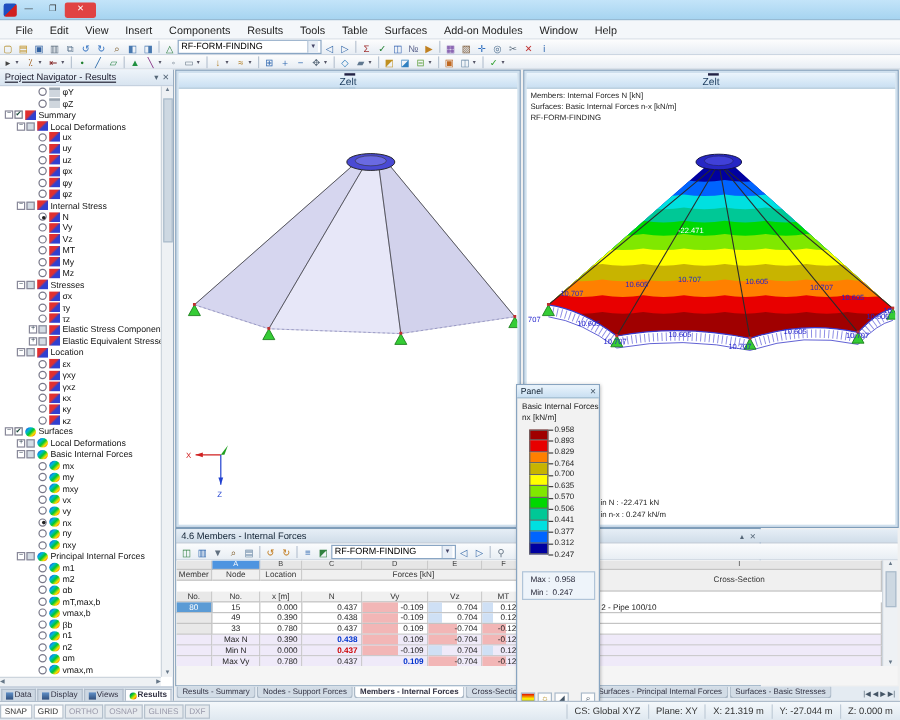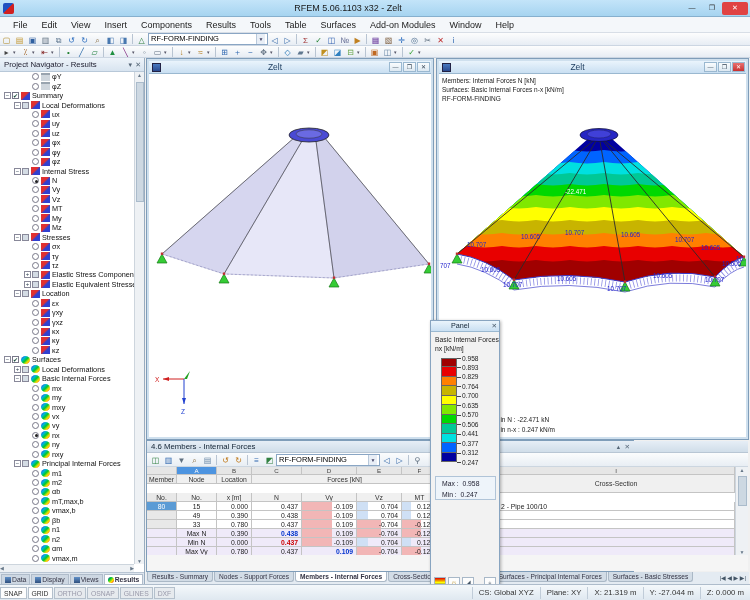--- a/index.html
+++ b/index.html
@@ -23,21 +23,21 @@
   #toolbar1 { top:33px; } #toolbar2 { top:46px; height:12px; }
   .tbico { width:13px; height:11px; font-size:8px; line-height:11px; text-align:center; border:1px solid transparent; flex:0 0 auto; }
   .tbsep { width:1px; height:10px; background:#b8c4d2; margin:0 2px; flex:0 0 auto; }
   .tbcaret { font-size:5px; color:#556; width:6px; flex:0 0 auto; }
   .combo { height:12px; background:#fff; border:1px solid #8aa6c4; font-size:7.5px; line-height:10px; padding:0 2px; display:flex; align-items:center; flex:0 0 auto; }
   .combo .val { flex:1; overflow:hidden; white-space:nowrap; }
   .combo .dd { width:9px; text-align:center; font-size:5px; color:#446; background:#e8eef6; border-left:1px solid #b8c8da; height:100%; line-height:10px; }
 
   
   #navigator { left:0; top:58px; width:145px; height:526px; background:#fff; border-right:1px solid #98acc0; }
-  #nav-header { left:0; top:0; width:144px; height:14px; background:linear-gradient(#eef4fa,#d8e4f0); border-bottom:1px solid #b8c8d8; font-size:7.8px; color:#223; line-height:13px; padding-left:4px; }
+  #nav-header { left:0; top:0; width:144px; height:14px; background:linear-gradient(#eef4fa,#d8e4f0); border-bottom:1px solid #b8c8d8; font-size:7.8px; color:#223; line-height:13px; padding-left:4px;text-decoration:underline; }
   #nav-tree { left:0; top:14px; width:134px; height:492px; overflow:hidden; background:#fff; }
   .trow { height:9.45px; display:flex; align-items:center; white-space:nowrap; overflow:hidden; }
   .trow .lbl { font-size:7.3px; color:#111; margin-left:2px; }
   .exp { width:7px; height:7px; border:1px solid #889; background:#fff; font-size:6px; line-height:5px; text-align:center; color:#345; flex:0 0 auto; margin-right:1px; }
   .radio { width:7px; height:7px; border:1px solid #778; border-radius:50%; background:#fff; flex:0 0 auto; position:relative; }
   .radio.on::after { content:""; position:absolute; left:1.5px; top:1.5px; width:3px; height:3px; border-radius:50%; background:#222; }
   .chk { width:7px; height:7px; border:1px solid #778; background:#fff; flex:0 0 auto; font-size:6px; line-height:6px; text-align:center; color:#143; }
   .dbox { width:7px; height:7px; border:1px solid #889; background:#d4dce4; flex:0 0 auto; }
   .tico { width:9px; height:8px; margin-left:2px; flex:0 0 auto; }
   .ti-m { background:linear-gradient(135deg,#e03030 42%,#3040d0 58%); }
@@ -48,21 +48,21 @@
   #nav-hscroll { left:0; top:506px; width:134px; height:8px; background:#eef1f4; border-top:1px solid #cdd5dd; font-size:5px; color:#678; display:flex; justify-content:space-between; line-height:7px; }
   #nav-tabs { left:0; top:514px; width:144px; height:12px; background:#dde5ee; border-top:1px solid #b8c4d2; display:flex; align-items:flex-end; }
   .ntab { font-size:6.8px; color:#334; padding:1px 3px; border:1px solid #b0bcca; border-bottom:none; background:#cdd7e2; margin-left:1px; display:flex; align-items:center; gap:1px; }
   .ntab.active { background:#fff; font-weight:bold; }
   .ntab .mini { width:6px; height:6px; }
 
   
   .child { border:1px solid #7f9db9; box-shadow:inset 0 0 0 2px #cfe0ee; background:#fff; }
   #winL { left:146px; top:58px; width:288px; height:382px; }
   #winR { left:436px; top:58px; width:313px; height:382px; }
-  .ctitle { position:absolute; left:2px; top:2px; right:2px; height:13px; background:linear-gradient(#eaf4fc,#c9dff2); border-bottom:1px solid #9ab8d0; display:flex; align-items:center; }
+  .ctitle { position:absolute; left:2px; top:2px; right:2px; height:13px; background:linear-gradient(#eaf4fc,#c9dff2); border-bottom:1px solid #9ab8d0; display:flex; align-items:center;flex-direction:column; }
   .ctitle .cicn { width:9px; height:9px; margin-left:3px; background:linear-gradient(#4a7ac0,#2a4a90); border:1px solid #224; }
   .ctitle .ctxt { flex:1; text-align:center; font-size:8.5px; color:#1a3a5c; }
   .cbtn { width:13px; height:10px; background:linear-gradient(#fafcfe,#dce8f2); border:1px solid #9ab8d0; font-size:6px; line-height:9px; text-align:center; color:#345; margin-right:1px; }
   .cbtn.red { background:linear-gradient(#e87070,#c83030); color:#fff; }
   .canvas { position:absolute; left:2px; top:15px; right:2px; bottom:2px; background:#fff; overflow:hidden; }
   .vlegend { position:absolute; left:3px; top:2px; font-size:6.5px; color:#222; line-height:9px; }
   .vmin { position:absolute; left:56px; top:341px; font-size:6.5px; color:#222; line-height:9.5px; }
 
   
   #tableWin { left:146px; top:440px; width:488px; height:132px; border:1px solid #7f9db9; background:#f0f0f0; }
@@ -88,21 +88,21 @@
   #tbl-fill { left:0; top:114px; width:601px; height:16px; background:#f5f5f5; }
 
   
   #tbl-tabs { left:146px; top:572px; width:603px; height:12px; background:#e4ebf2; display:flex; align-items:flex-start; overflow:hidden; }
   .ttab { font-size:6.6px; color:#334; padding:1px 4px; border:1px solid #aab8c6; border-top:none; background:#d2dce6; margin-left:1px; border-radius:0 0 3px 3px; white-space:nowrap; }
   .ttab.active { background:#fff; font-weight:bold; }
   #tbl-nav { margin-left:auto; font-size:6px; color:#456; padding:2px 3px; white-space:nowrap; }
 
   
   #panel { left:430px; top:320px; width:70px; height:272px; border:1px solid #88a4c0; background:#f2f2f2; box-shadow:1px 1px 3px rgba(0,0,0,.3); }
-  #panel-title { left:0; top:0; width:68px; height:11px; background:linear-gradient(#eaf4fc,#c9dff2); border-bottom:1px solid #9ab8d0; font-size:7.2px; color:#123; line-height:10px; padding-left:20px; }
+  #panel-title { left:0; top:0; width:68px; height:11px; background:linear-gradient(#eaf4fc,#c9dff2); border-bottom:1px solid #9ab8d0; font-size:7.2px; color:#123; line-height:10px; padding-left:3px; }
   #panel-close { position:absolute; right:2px; top:1px; font-size:6.5px; color:#456; }
   .ptext { position:absolute; left:4px; font-size:6.8px; color:#222; }
   #pscale { position:absolute; left:10px; top:37px; width:50px; height:112px; }
   .pband { position:absolute; left:0; width:16px; border:0.5px solid #666; border-top:none; }
   .ptick { position:absolute; left:16px; width:4px; height:1px; background:#444; }
   .pval { position:absolute; left:21px; width:38px; font-size:6.6px; color:#222; text-align:left; }
   #pminmax { position:absolute; left:4px; top:155px; width:61px; height:24px; border:1px solid #b0c4d8; background:#eef4fa; font-size:6.8px; color:#223; line-height:11px; padding:1px 0 0 6px; }
   #pfooter { position:absolute; left:0px; bottom:2px; width:68px; height:13px; display:flex; align-items:center; padding-left:3px; gap:2px; }
   .pfbtn { width:12px; height:11px; border:1px solid #a8b8c8; background:#fdfdfd; font-size:7px; line-height:10px; text-align:center; }
   #pzoom { margin-left:auto; margin-right:3px; }
@@ -115,21 +115,20 @@
   .sb-field { border-left:1px solid #c0ccd8; padding:0 6px; height:12px; line-height:12px; white-space:nowrap; }
   svg text { font-family:"Liberation Sans", sans-serif; }
 </style>
 </head>
 <body>
 
 <div id="app">
 
   <div id="titlebar" class="abs">
     <div id="app-icon"></div>
-    <div id="win-title">RFEM 5.06.1103 x32 - Zelt</div>
     <div class="cap-btn">—</div>
     <div class="cap-btn">❐</div>
     <div class="cap-btn cap-close">✕</div>
   </div>
 
   <div id="menubar" class="abs">
       <div class="menu-item">File</div>
       <div class="menu-item">Edit</div>
       <div class="menu-item">View</div>
       <div class="menu-item">Insert</div>

